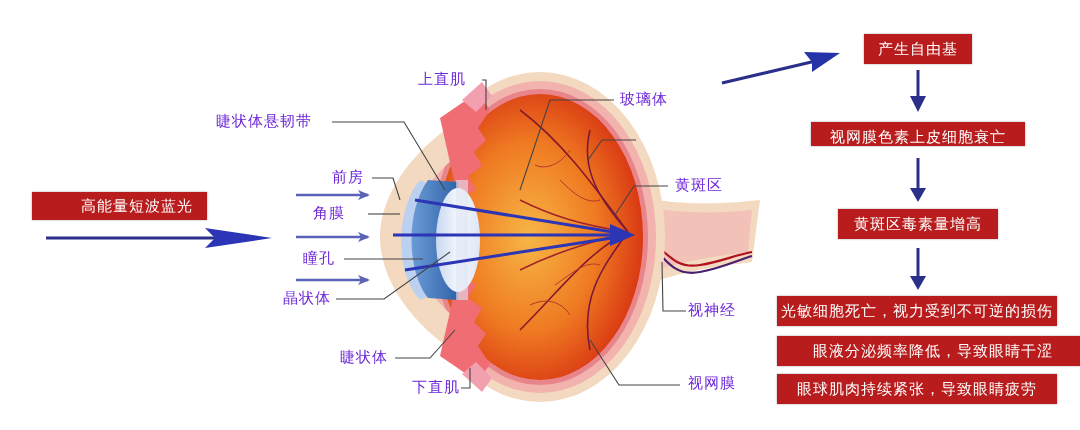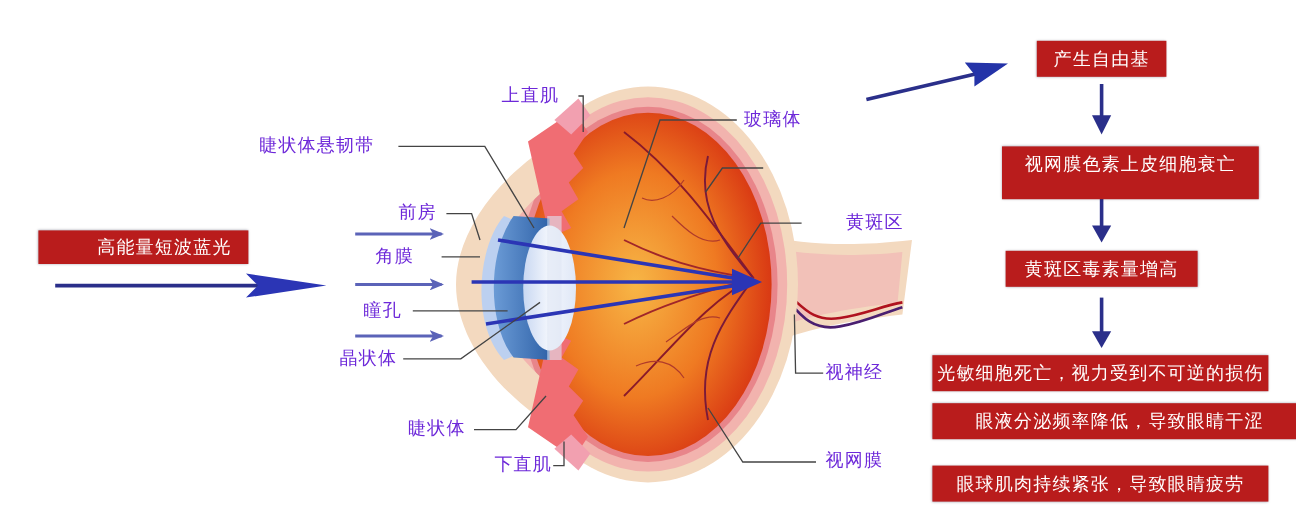--- a/index.html
+++ b/index.html
@@ -136,23 +136,23 @@
 
   <div class="lbl" style="left:418px;top:70px;">上直肌</div>
   <div class="lbl" style="left:216px;top:112px;">睫状体悬韧带</div>
   <div class="lbl" style="left:332px;top:168px;">前房</div>
   <div class="lbl" style="left:313px;top:204px;">角膜</div>
   <div class="lbl" style="left:303px;top:249px;">瞳孔</div>
   <div class="lbl" style="left:283px;top:289px;">晶状体</div>
   <div class="lbl" style="left:340px;top:348px;">睫状体</div>
   <div class="lbl" style="left:412px;top:378px;">下直肌</div>
   <div class="lbl" style="left:620px;top:90px;">玻璃体</div>
-  <div class="lbl" style="left:705px;top:176px;">黄斑区</div>
+  <div class="lbl" style="left:675px;top:176px;">黄斑区</div>
   <div class="lbl" style="left:688px;top:301px;">视神经</div>
   <div class="lbl" style="left:688px;top:374px;">视网膜</div>
 
   <div class="box" style="left:864px;top:34px;width:108px;height:30px;line-height:30px;">产生自由基</div>
-  <div class="box" style="left:811px;top:122px;width:214px;height:44px;line-height:30px;margin-left:24px;">视网膜色素上皮细胞衰亡</div>
+  <div class="box" style="left:811px;top:122px;width:214px;height:24px;line-height:30px;">视网膜色素上皮细胞衰亡</div>
   <div class="box" style="left:838px;top:209px;width:160px;height:30px;line-height:30px;">黄斑区毒素量增高</div>
   <div class="box" style="left:777px;top:296px;width:280px;height:30px;line-height:30px;">光敏细胞死亡，视力受到不可逆的损伤</div>
   <div class="box" style="left:777px;top:336px;width:312px;height:30px;line-height:30px;">眼液分泌频率降低，导致眼睛干涩</div>
-  <div class="box" style="left:777px;top:388px;width:280px;height:30px;line-height:30px;">眼球肌肉持续紧张，导致眼睛疲劳</div>
+  <div class="box" style="left:777px;top:374px;width:280px;height:30px;line-height:30px;">眼球肌肉持续紧张，导致眼睛疲劳</div>
 </div>
 
 </body></html>

